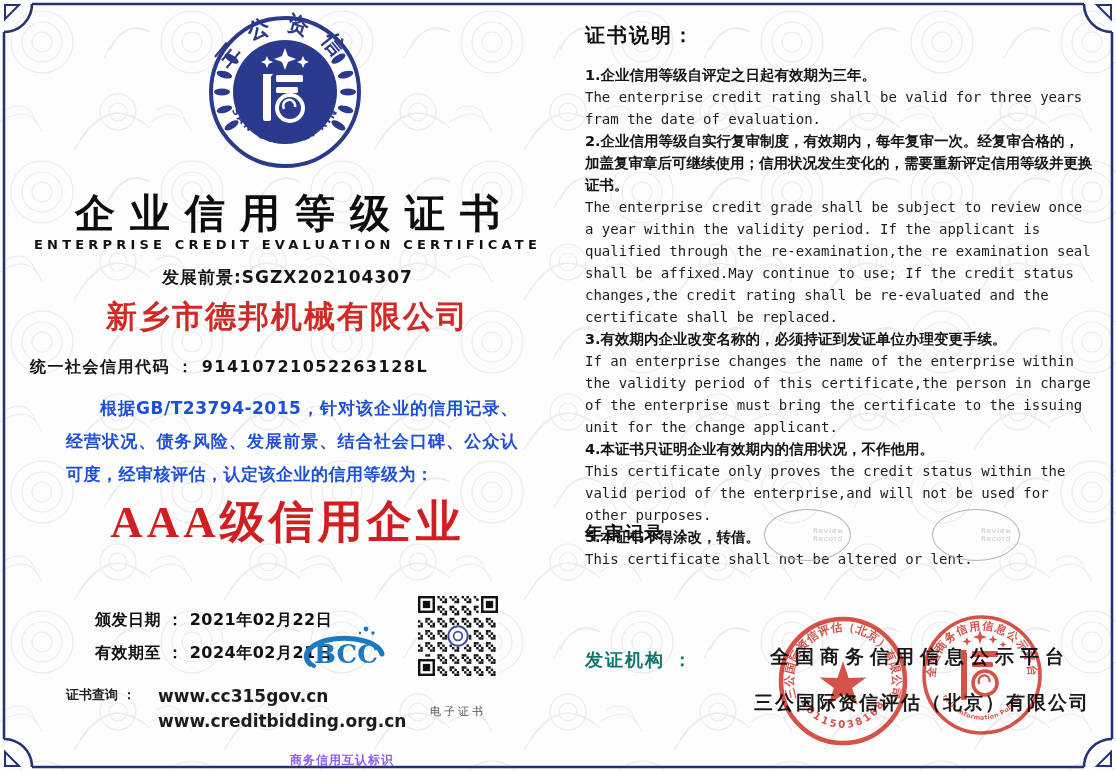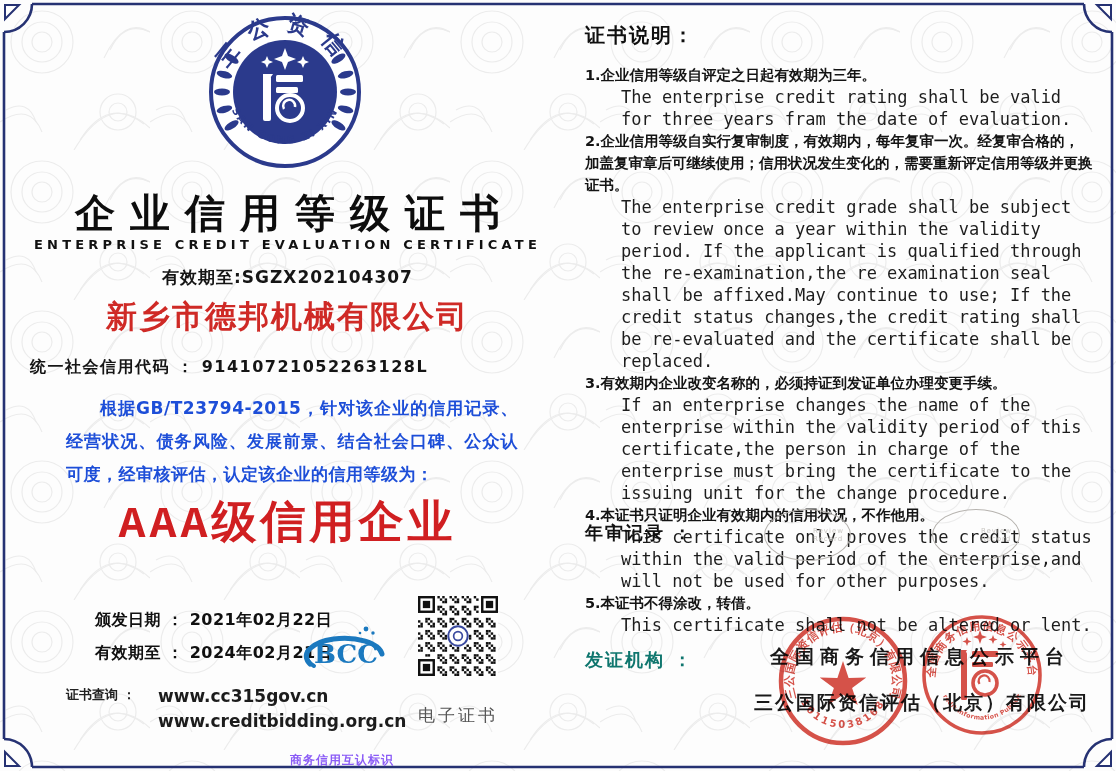--- a/index.html
+++ b/index.html
@@ -11,35 +11,35 @@
   .logo-wrap{left:205px;top:12px;width:160px;height:160px;}
   .title-zh{left:30px;top:186px;width:515px;text-align:center;font-family:"DejaVu Serif",serif;
             font-size:40px;font-weight:900;color:#0d0d0d;letter-spacing:15px;text-indent:15px;white-space:nowrap;}
   .title-en{left:30px;top:237px;width:515px;text-align:center;font-size:13px;font-weight:700;
             color:#111;letter-spacing:4.2px;white-space:nowrap;}
   .credit-no{left:30px;top:266px;width:515px;text-align:center;font-size:17px;font-weight:700;color:#151515;letter-spacing:1px;}
   .company{left:30px;top:296px;width:515px;text-align:center;font-size:31px;font-weight:700;color:#cf2a26;letter-spacing:2px;white-space:nowrap;}
   .uscc{left:30px;top:357px;width:515px;text-align:left;font-size:16px;font-weight:700;color:#151515;letter-spacing:1.5px;}
   .body-par{left:66px;top:392px;width:452px;font-size:17px;line-height:33px;font-weight:600;
             color:#1d4ed8;text-indent:2em;letter-spacing:0.5px;text-align:justify;}
-  .rating{left:30px;top:492px;width:515px;text-align:center;font-family:Liberation Mono, monospace;
+  .rating{left:30px;top:492px;width:515px;text-align:center;font-family:Liberation Serif, serif;
           font-size:45px;font-weight:900;color:#d01f21;letter-spacing:4px;white-space:nowrap;}
   .date-row{left:95px;font-size:16px;font-weight:700;color:#101010;letter-spacing:0.5px;white-space:nowrap;}
   .query-label{left:66px;top:686px;font-size:13px;font-weight:700;color:#222;}
   .query-url{left:158px;font-size:17px;font-weight:600;color:#1c1c1c;}
   .bcc-wrap{left:300px;top:620px;width:92px;height:58px;}
   .bcc-caption{left:284px;top:704px;width:116px;text-align:center;font-size:12px;font-weight:600;color:#8b5cf6;letter-spacing:1px;margin-top:48px;}
   .qr-wrap{left:418px;top:594px;width:80px;height:84px;}
   .qr-caption{left:414px;top:704px;width:88px;text-align:center;font-family:"DejaVu Serif",serif;
-              font-size:17px;color:#555;letter-spacing:3px;}
+              font-size:11px;color:#555;letter-spacing:3px;}
   
   .notes-head{left:585px;top:22px;font-size:20px;font-weight:800;color:#0f0f0f;letter-spacing:2px;}
   .notes-list{left:585px;top:64px;width:508px;}
   .note-zh{font-size:14.5px;line-height:22px;font-weight:600;color:#141414;}
-  .note-en{font-family:"DejaVu Sans Mono",monospace;font-size:17px;line-height:22px;color:#1d1d1d;margin-left:36px;}
+  .note-en{font-family:"DejaVu Sans Mono",monospace;font-size:14px;line-height:22px;color:#1d1d1d;}
   .review-label{left:585px;top:521px;font-size:18px;font-weight:700;color:#111;letter-spacing:2px;}
   .review-seal{border:1.6px solid #b7b4b0;border-radius:50%;display:flex;align-items:center;justify-content:center;}
   .seal-1{left:764px;top:509px;width:85px;height:50px;}
   .seal-2{left:932px;top:509px;width:86px;height:50px;}
   .seal-ph{font-size:7px;color:#c9c6c2;letter-spacing:1px;margin-left:48px;}
   .issuer-label{left:585px;top:648px;font-size:18px;font-weight:700;color:#0f766e;letter-spacing:2px;}
   .issuer-l1{left:760px;top:644px;width:320px;text-align:center;font-size:19px;font-weight:600;color:#191919;letter-spacing:6px;white-space:nowrap;z-index:3;}
   .issuer-l2{left:752px;top:690px;width:340px;text-align:center;font-size:19px;font-weight:600;color:#191919;letter-spacing:2px;white-space:nowrap;z-index:3;}
   .stamp{z-index:5;opacity:0.88;mix-blend-mode:multiply;}
   .stamp-left{left:773px;top:611px;width:140px;height:140px;}
@@ -129,21 +129,21 @@
       <rect x="58" y="64" width="8" height="45" rx="2" fill="#ffffff"></rect>
       <rect x="71" y="63" width="27" height="7" rx="1.5" fill="#ffffff"></rect>
       <rect x="71" y="75" width="22" height="6" rx="1.5" fill="#ffffff"></rect>
       <circle cx="85" cy="96" r="13" fill="none" stroke="#ffffff" stroke-width="4"></circle>
       <path d="M85,96 m-6,1 a6,6 0 1 1 11,-2" fill="none" stroke="#ffffff" stroke-width="2.5"></path>
     </g>
   </svg>
 
   <div class="abs title-zh">企业信用等级证书</div>
   <div class="abs title-en">ENTERPRISE CREDIT EVALUATION CERTIFICATE</div>
-  <div class="abs credit-no">有效期至:SGZX202104307</div>
+  <div class="abs credit-no">发展前景:SGZX202104307</div>
   <div class="abs company">新乡市德邦机械有限公司</div>
   <div class="abs uscc">统一社会信用代码 ： 91410721052263128L</div>
   <div class="abs body-par">根据GB/T23794-2015，针对该企业的信用记录、经营状况、债务风险、发展前景、结合社会口碑、公众认可度，经审核评估，认定该企业的信用等级为：</div>
   <div class="abs rating">AAA级信用企业</div>
 
   <div class="abs date-row" style="top:610px;">颁发日期 ： 2021年02月22日</div>
   <div class="abs date-row" style="top:643px;">有效期至 ： 2024年02月21日</div>
 
   <div class="abs query-label">证书查询 ：</div>
   <div class="abs query-url" style="top:686px;">www.cc315gov.cn</div>
@@ -443,21 +443,21 @@
   </svg>
   <div class="abs qr-caption">电子证书</div>
 
   <div class="abs notes-head">证书说明：</div>
   <div class="abs notes-list" id="notes-list">
       <div class="note-zh">1.企业信用等级自评定之日起有效期为三年。</div>
       <div class="note-en">The enterprise credit rating shall be valid for three years fram the date of evaluation.</div>
       <div class="note-zh">2.企业信用等级自实行复审制度，有效期内，每年复审一次。经复审合格的，加盖复审章后可继续使用；信用状况发生变化的，需要重新评定信用等级并更换证书。</div>
       <div class="note-en">The enterprise credit grade shall be subject to review once a year within the validity period. If the applicant is qualified through the re-examination,the re examination seal shall be affixed.May continue to use; If the credit status changes,the credit rating shall be re-evaluated and the certificate shall be replaced.</div>
       <div class="note-zh">3.有效期内企业改变名称的，必须持证到发证单位办理变更手续。</div>
-      <div class="note-en">If an enterprise changes the name of the enterprise within the validity period of this certificate,the person in charge of the enterprise must bring the certificate to the issuing unit for the change procedure.</div>
+      <div class="note-en">If an enterprise changes the name of the enterprise within the validity period of this certificate,the person in charge of the enterprise must bring the certificate to the issuing unit for the change applicant.</div>
       <div class="note-zh">4.本证书只证明企业有效期内的信用状况，不作他用。</div>
       <div class="note-en">This certificate only proves the credit status within the valid period of the enterprise,and will not be used for other purposes.</div>
       <div class="note-zh">5.本证书不得涂改，转借。</div>
       <div class="note-en">This certificate shall not be altered or lent.</div>
     </div>
 
   <div class="abs review-label">年审记录 ：</div>
   <div class="abs review-seal seal-1">
     <span class="seal-ph">Review Record</span>
   </div>

